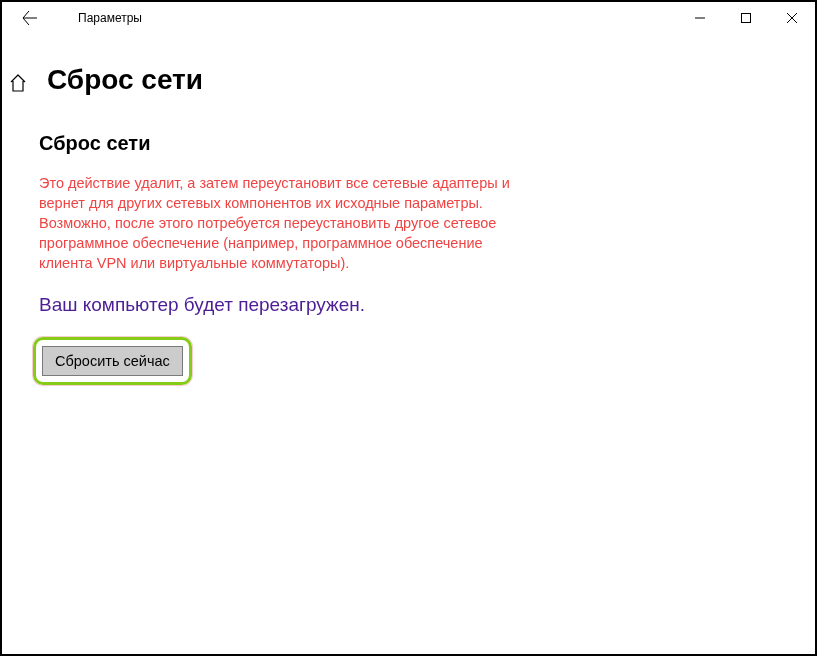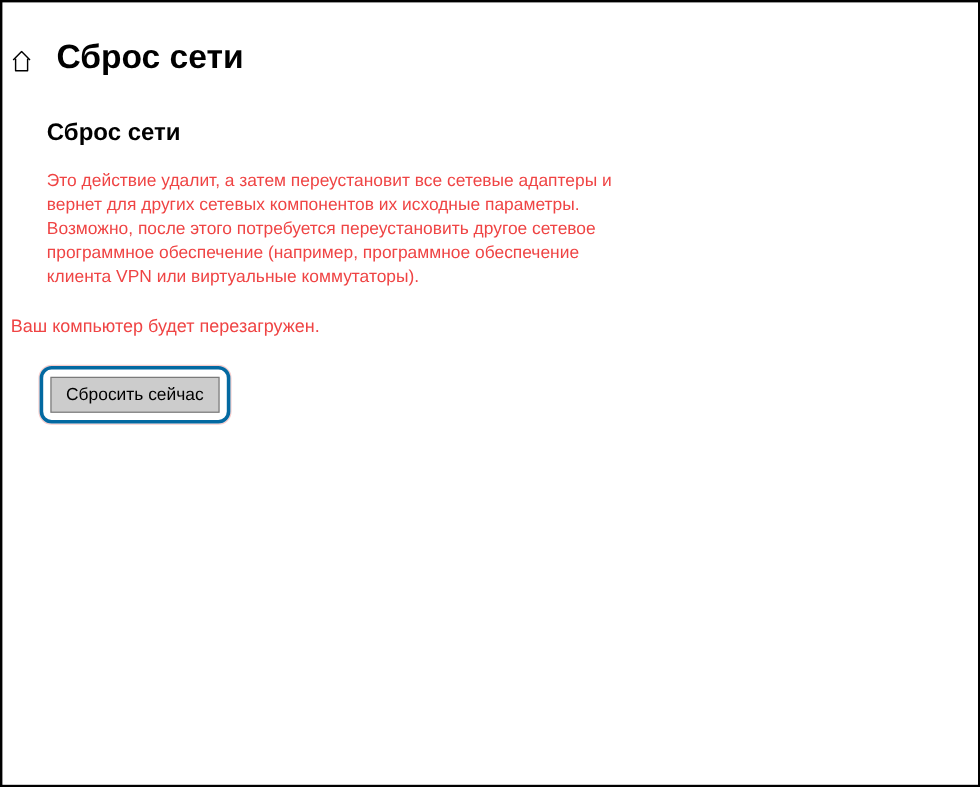--- a/index.html
+++ b/index.html
@@ -80,28 +80,29 @@
     }
     .desc {
       font-size: 14.5px;
       line-height: 20px;
       color: #ef4444;
       margin-left: 30px;
       max-width: 488px;
       margin-bottom: 22px;
     }
     .desc2 {
-      font-size: 15px;
+      font-size: 19px;
       line-height: 20px;
-      color: #ef4444;
+      color: #4c1d95;
+      margin-left: 30px;
       margin-bottom: 22px;
     }
     .highlight {
       display: inline-block;
-      border: 3px solid #0369a1;
+      border: 3px solid #84cc16;
       border-radius: 10px;
       padding: 6px;
       margin-left: 24px;
       box-shadow: 0 0 0 1px rgba(216,0,0,0.2);
     }
     .reset-btn {
       background: #cccccc;
       border: 1px solid #7a7a7a;
       font-size: 14.5px;
       color: #000;
@@ -109,20 +110,45 @@
       min-width: 136px;
       text-align: center;
       cursor: pointer;
     }
     svg { display: block; }
   </style>
 </head>
 <body>
 
 <div class="window">
+  <div class="titlebar">
+    <div class="back-btn">
+      <svg width="16" height="16" viewBox="0 0 16 16">
+          <path d="M7 1 L1 8 L7 15 M1 8 H15" stroke="#000" stroke-width="1" fill="none"></path>
+        </svg>
+    </div>
+    <div class="window-title">Параметры</div>
+    <div class="window-controls">
+      <div class="ctrl-btn">
+        <svg width="10" height="10" viewBox="0 0 10 10">
+            <path d="M0 5 H10" stroke="#000" stroke-width="1"></path>
+          </svg>
+      </div>
+      <div class="ctrl-btn">
+        <svg width="10" height="10" viewBox="0 0 10 10">
+            <rect x="0.5" y="0.5" width="9" height="9" stroke="#000" stroke-width="1" fill="none"></rect>
+          </svg>
+      </div>
+      <div class="ctrl-btn">
+        <svg width="10" height="10" viewBox="0 0 10 10">
+            <path d="M0 0 L10 10 M10 0 L0 10" stroke="#000" stroke-width="1"></path>
+          </svg>
+      </div>
+    </div>
+  </div>
 
   <div class="content">
     <div class="header-row">
       <span class="home-icon">
         <svg width="18" height="18" viewBox="0 0 18 18">
             <path d="M2 8 L9 1 L16 8 M4 7 V17 H14 V7" stroke="#000" stroke-width="1.2" fill="none" stroke-linejoin="round"></path>
           </svg>
       </span>
       <h1 class="page-title">Сброс сети</h1>
     </div>

